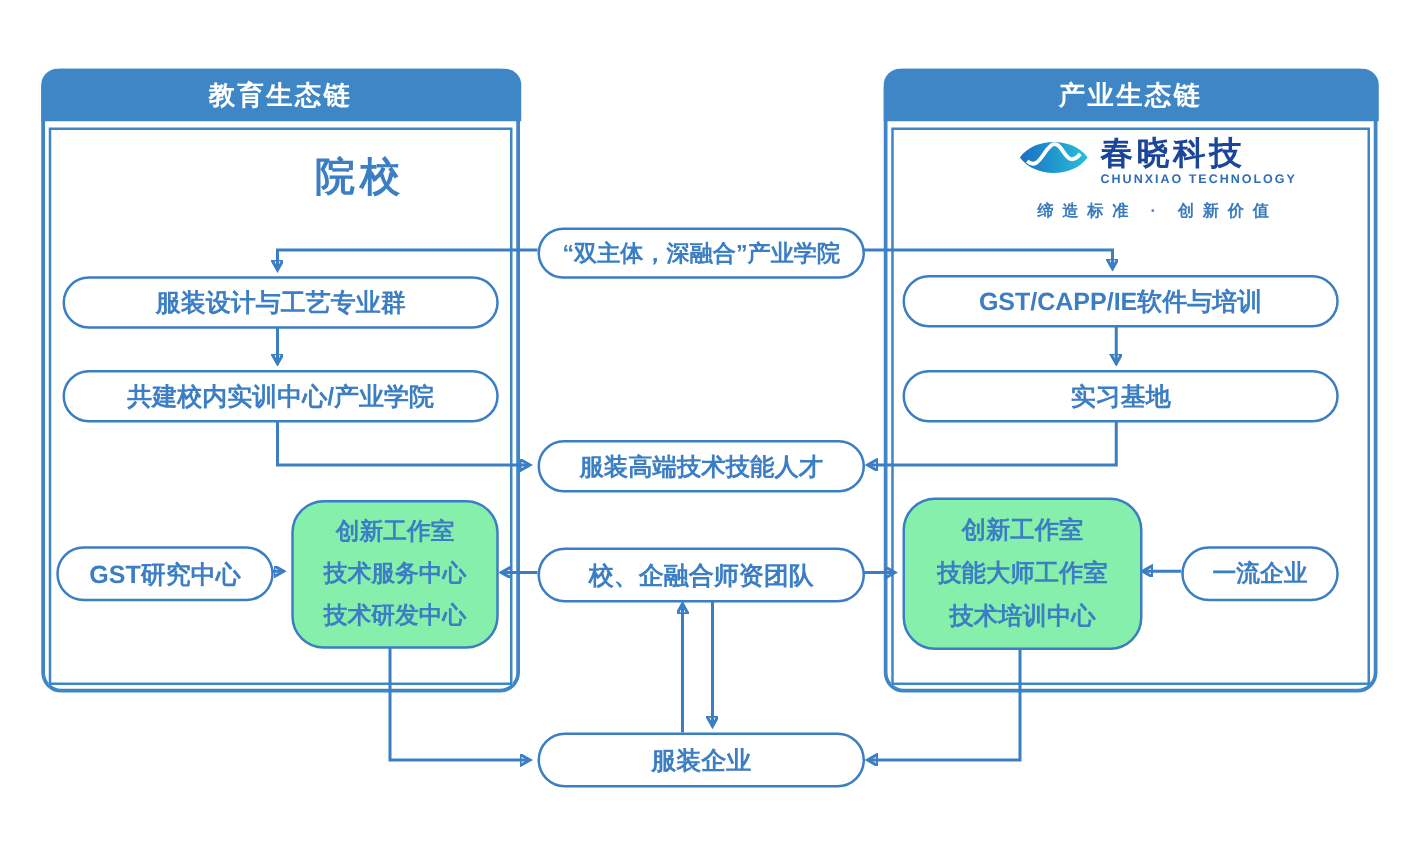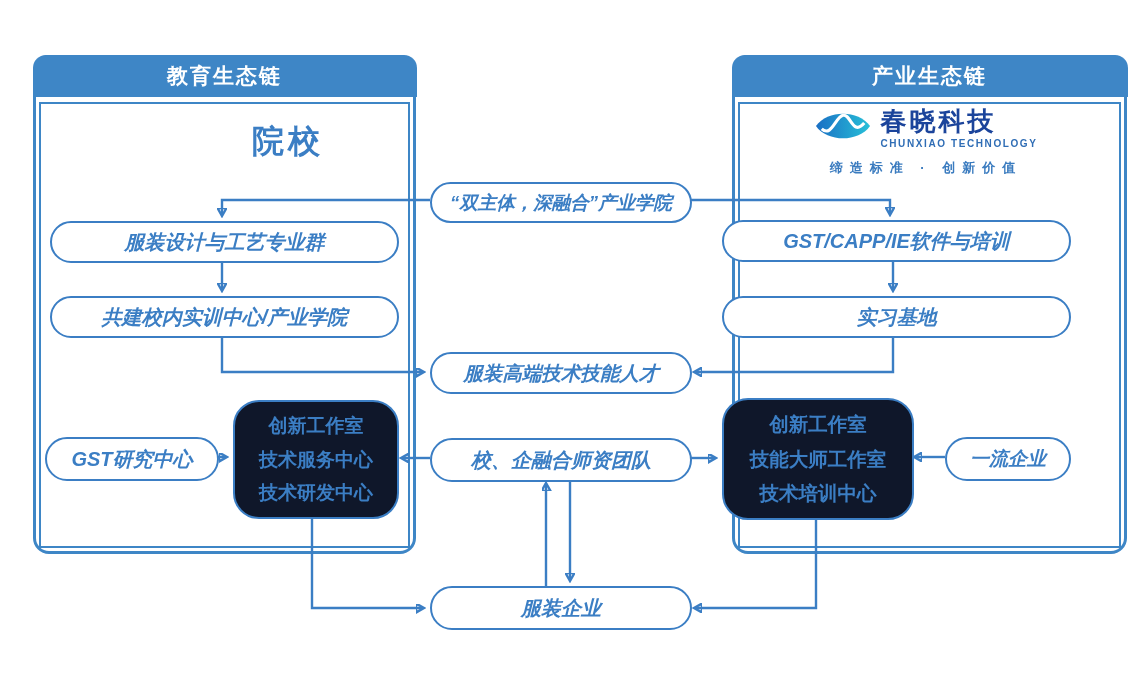--- a/index.html
+++ b/index.html
@@ -8,31 +8,31 @@
     --logo-dark:#1b449b;
     --logo-sub:#2f6db5;
   }
   html,body{margin:0;padding:0;background:#fff;}
   body{font-family:"Liberation Sans","DejaVu Sans",sans-serif;}
   .stage{position:relative;width:1129px;height:689px;background:#fff;overflow:hidden;}
 
   
   .panel{position:absolute;border:3.5px solid var(--blue);border-radius:16px;background:#fff;z-index:1;}
   .panel-left{left:33px;top:55px;width:377px;height:493px;}
-  .panel-right{left:732px;top:55px;width:389px;height:493px;}
+  .panel-right{left:707px;top:55px;width:389px;height:493px;}
   .panel-header{position:absolute;left:-3.5px;top:-3.5px;right:-3.5px;height:42px;
     background:var(--blue);border-radius:13px 13px 0 0;display:flex;align-items:center;justify-content:center;
     color:#fff;font-size:21px;font-weight:bold;letter-spacing:2px;}
   .panel-body{position:absolute;left:3px;right:3px;top:44px;bottom:3px;border:2px solid var(--blue);background:#fff;}
 
   
   .pill{position:absolute;z-index:10;background:#fff;border:2.5px solid var(--line);
     border-radius:999px;display:flex;align-items:center;justify-content:center;
-    color:var(--line);font-weight:bold;white-space:nowrap;font-style:italic;}
-  .rbox{position:absolute;z-index:10;background:#0f172a;border:2.5px solid var(--line);
+    color:var(--line);font-weight:bold;white-space:nowrap;}
+  .rbox{position:absolute;z-index:10;background:#86efac;border:2.5px solid var(--line);
     border-radius:26px;display:flex;flex-direction:column;align-items:center;justify-content:center;
     color:var(--line);font-weight:bold;text-align:center;}
   .rbox div{line-height:1.78;white-space:nowrap;}
 
   .title-yuanxiao{position:absolute;left:120px;top:120px;width:204px;z-index:10;
     text-align:right;color:var(--line);font-size:32px;font-weight:bold;letter-spacing:4px;}
 
   
   .l-pill1{left:50px;top:221px;width:345px;height:38px;font-size:20px;}
   .l-pill2{left:50px;top:296px;width:345px;height:38px;font-size:20px;}

